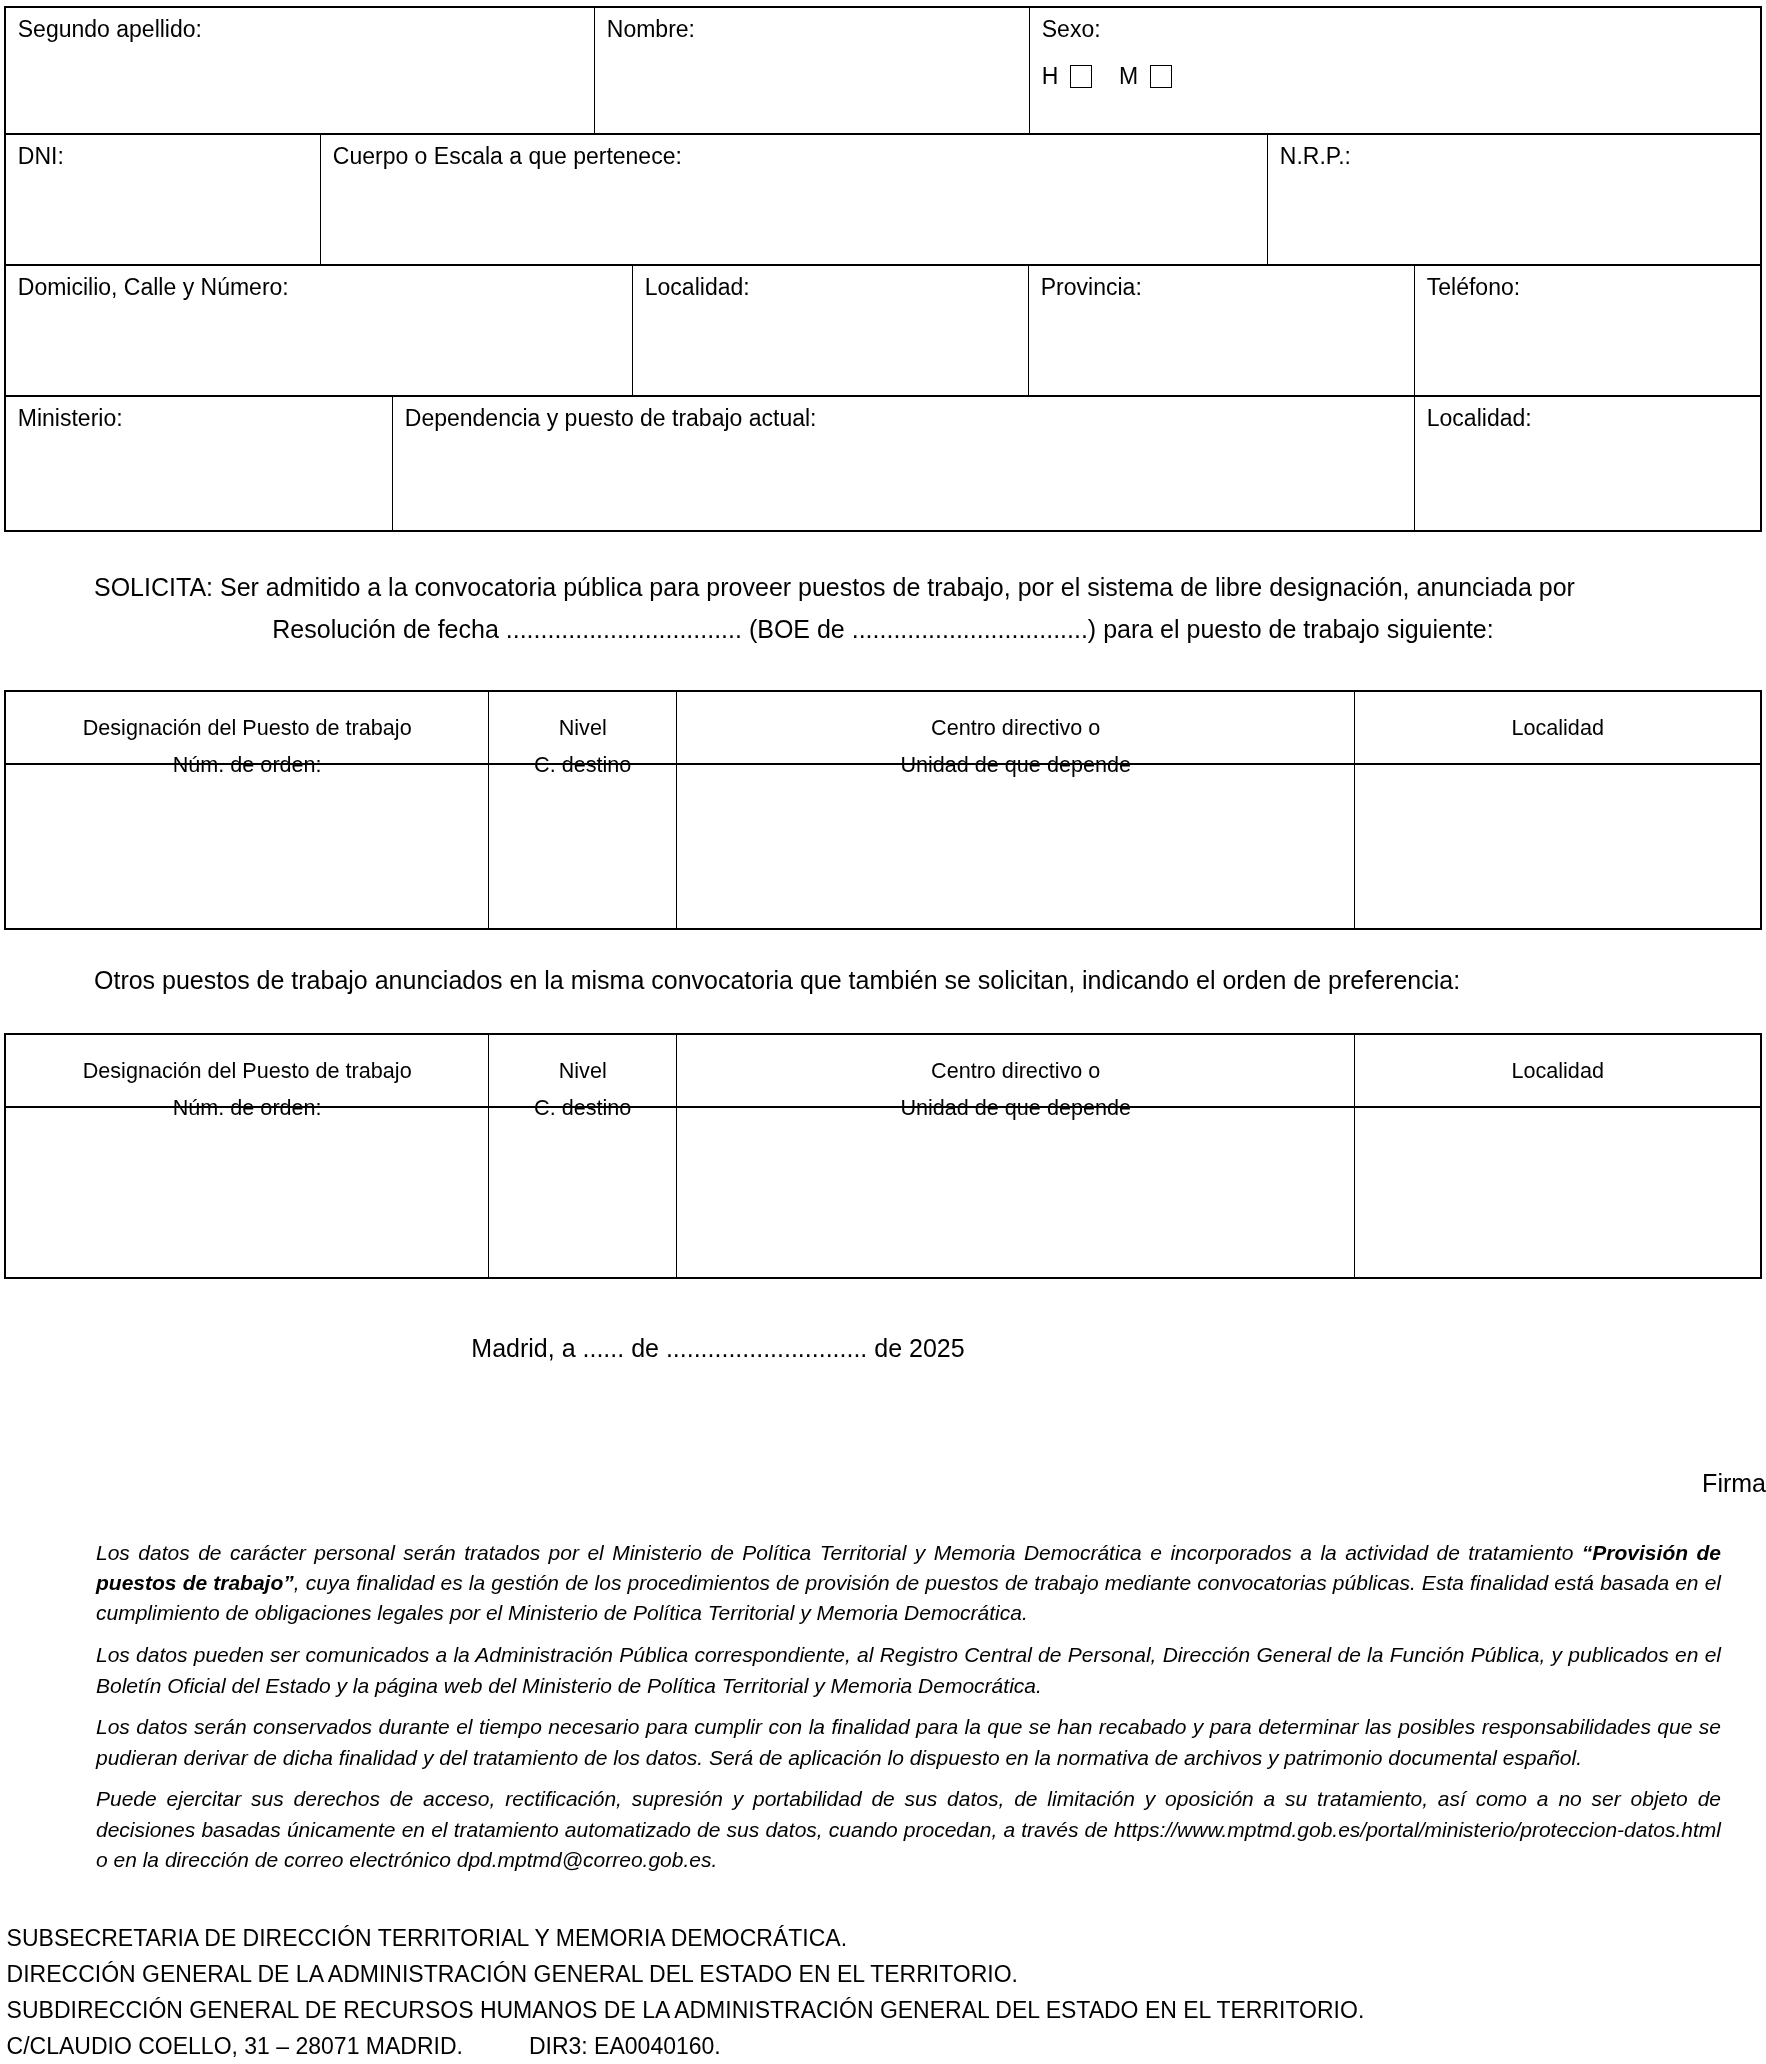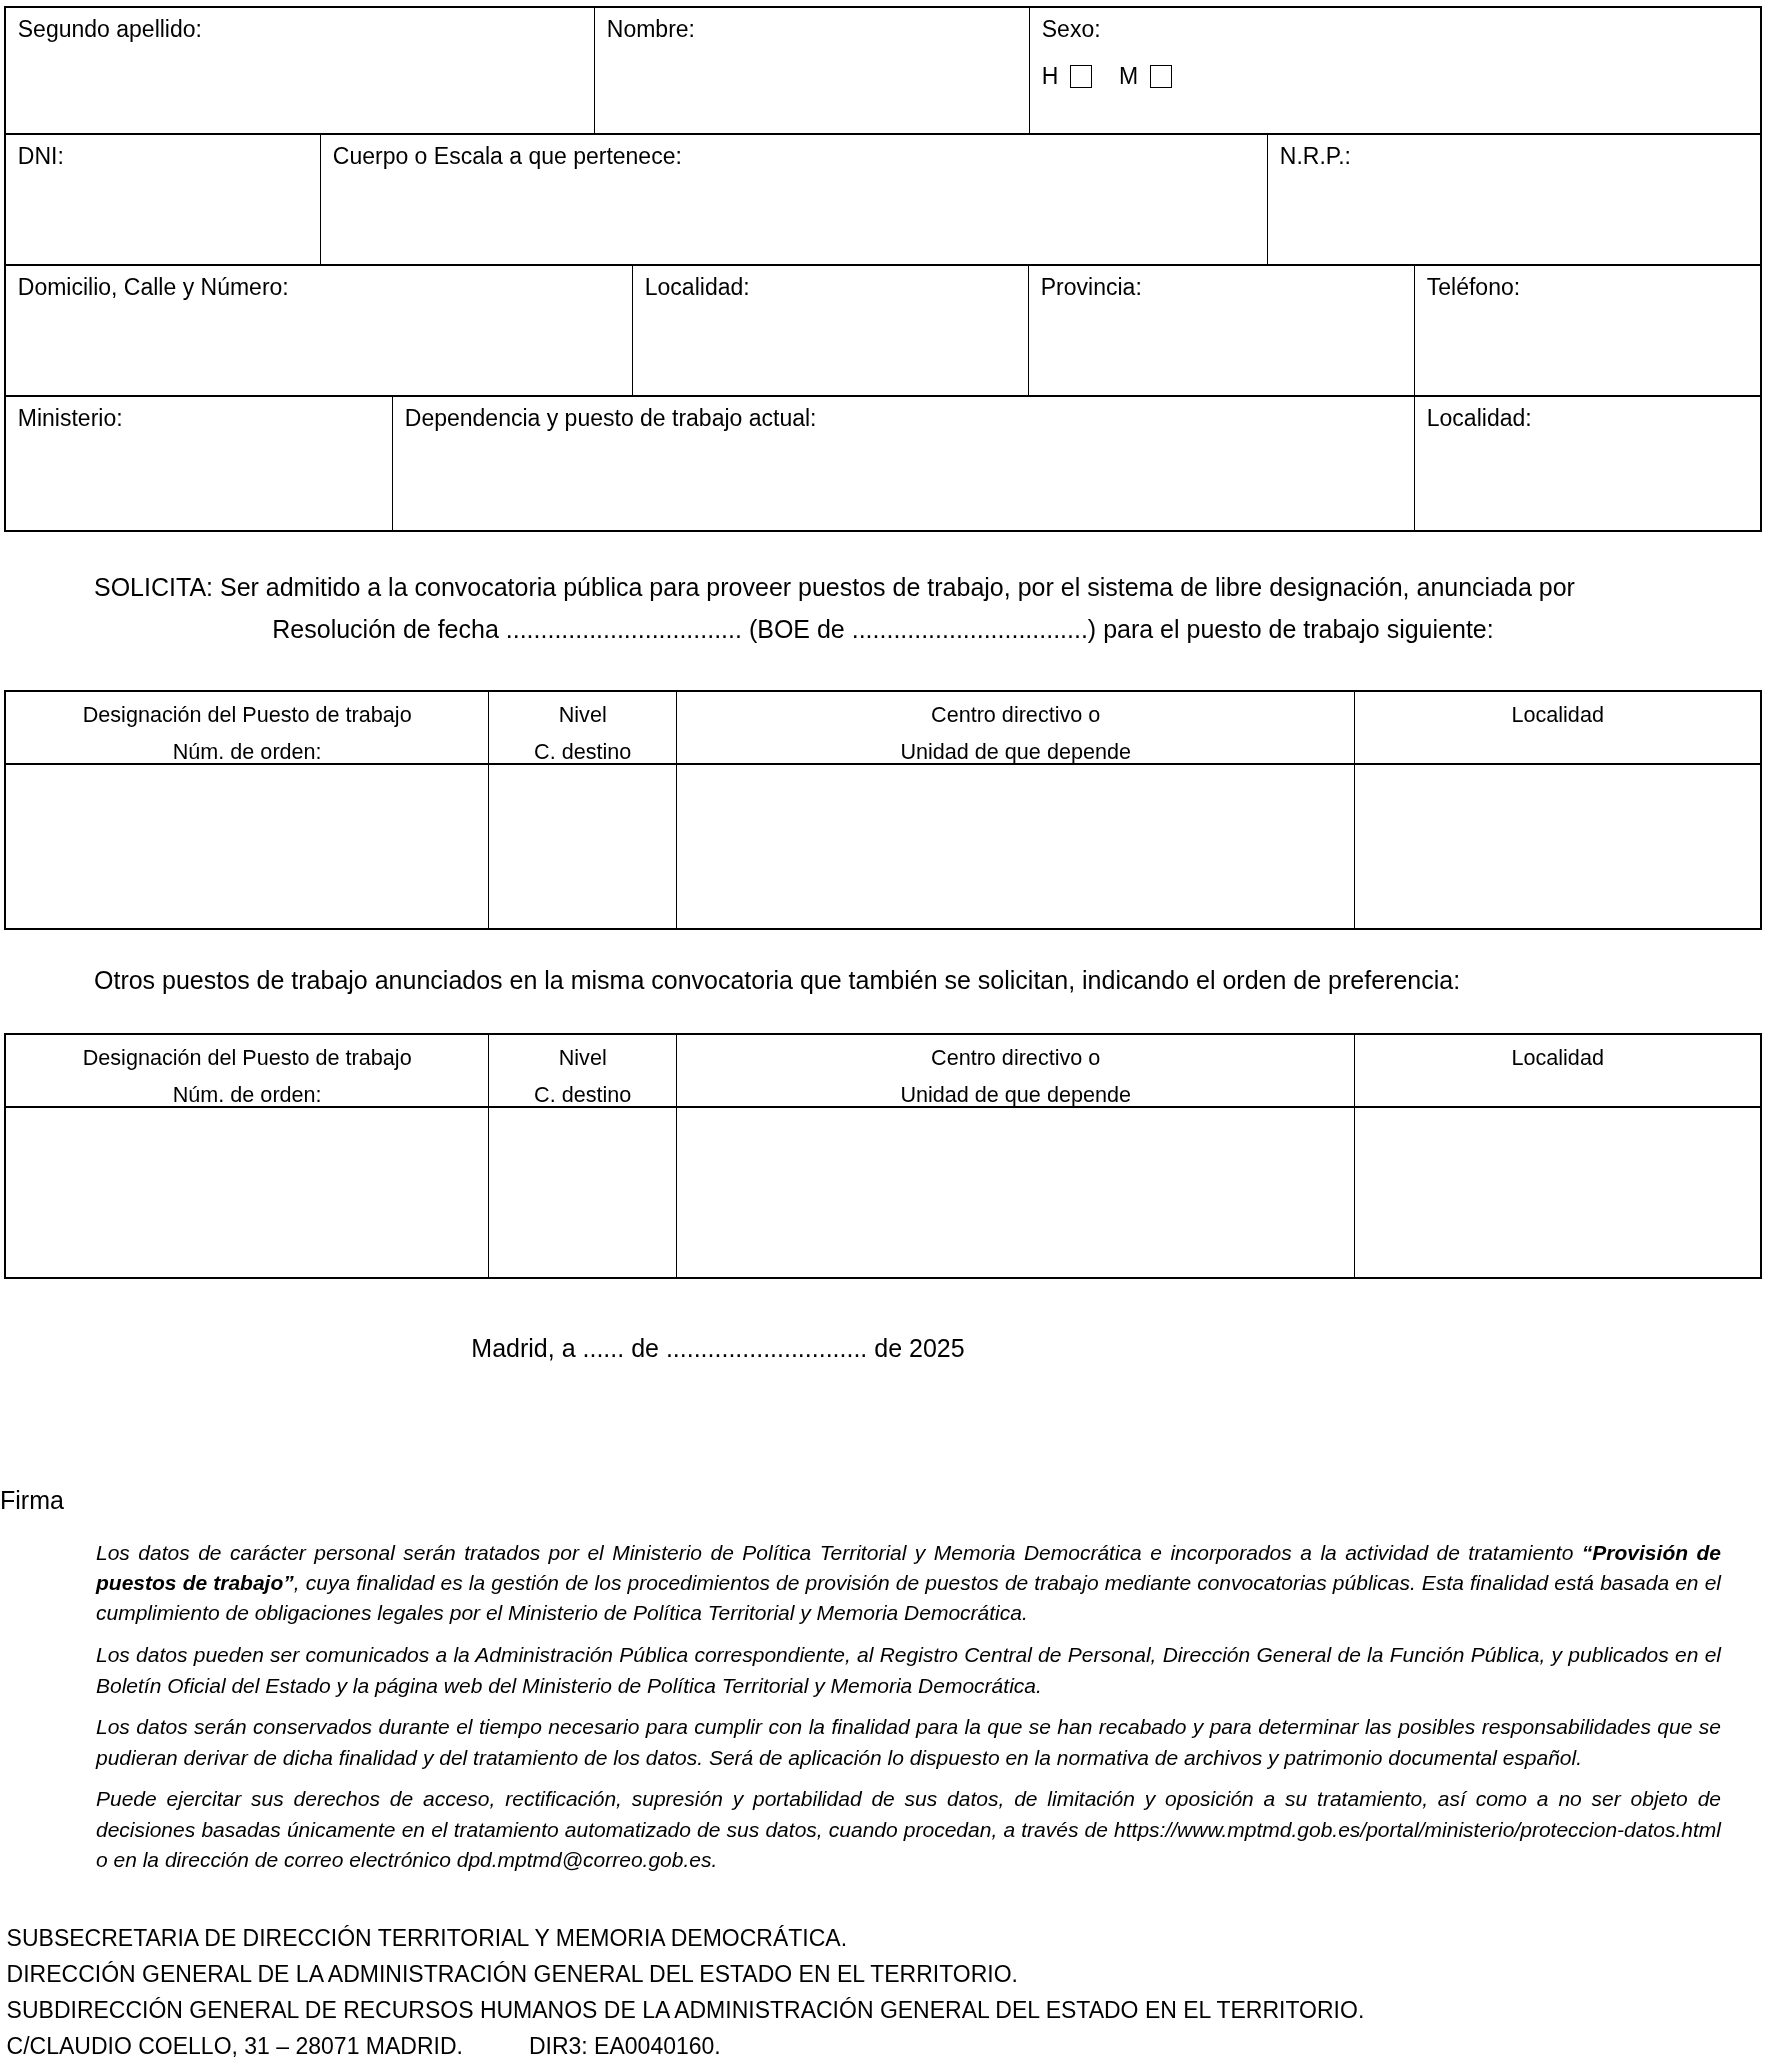--- a/index.html
+++ b/index.html
@@ -44,35 +44,35 @@
 
   
   .jobtable { left: 4.2px; width: 1758px; border: 2.5px solid #000; }
   .t1 { top: 690px; }
   .t2 { top: 1033px; }
   .jhead { display: flex; }
   .jbody { display: flex; border-top: 2.5px solid #000; }
   .jcell {
     border-left: 1.7px solid #000;
     text-align: center; font-size: 21.6px; line-height: 1.72;
-    padding-top: 4px;
+    padding-top: 17px;
   }
   .jcell:first-child { border-left: none; }
   .jh { height: 71px; }
   .jb1 { height: 163px; }
   .jb2 { height: 169px; }
   .c1 { width: 482px; }
   .c2 { width: 188px; }
   .c3 { width: 678px; }
   .c4 { flex: 1; }
 
   .otros { left: 0; top: 966px; width: 1766px; padding-left: 94px; padding-right: 6px; font-size: 25px; }
 
   .dateline { left: 0; top: 1334px; width: 1436px; text-align: center; font-size: 25px; }
-  .firma    { left: 0; top: 1469px; width: 1766px; text-align: left; font-size: 25px; margin-top: 17px; }
+  .firma    { left: 0; top: 1469px; width: 1766px; text-align: right; font-size: 25px; }
 
   
   .privacy {
     left: 96px; top: 1538px; width: 1625px;
     font-style: italic; font-size: 21px; line-height: 1.44;
     text-align: justify;
   }
   .privacy p { margin: 0 0 11.6px 0; }
   .privacy .bold { font-weight: bold; }
 

